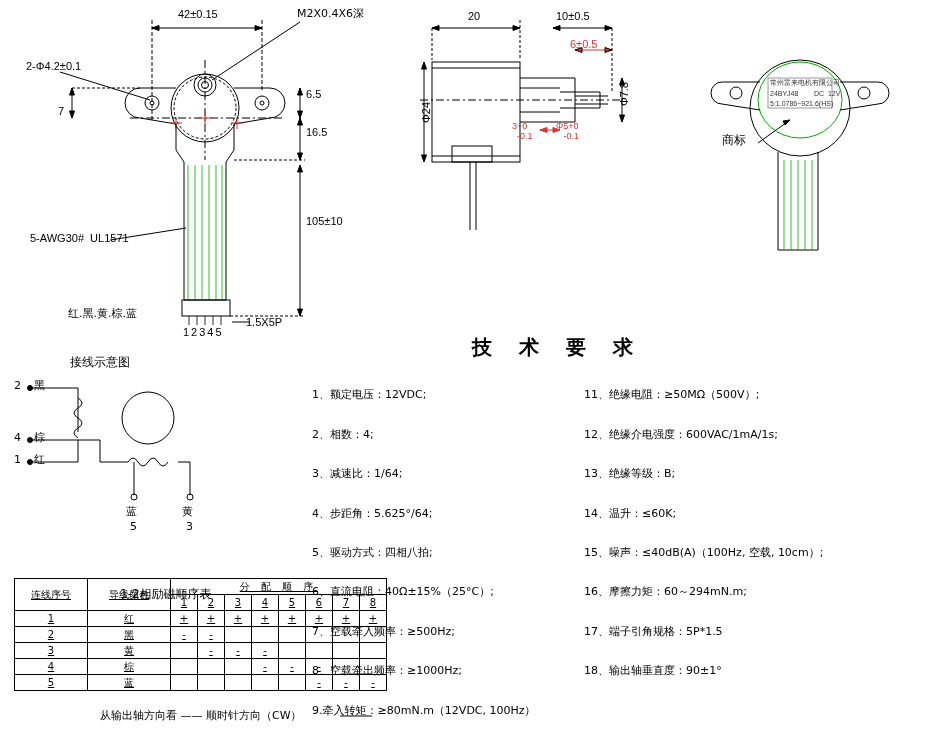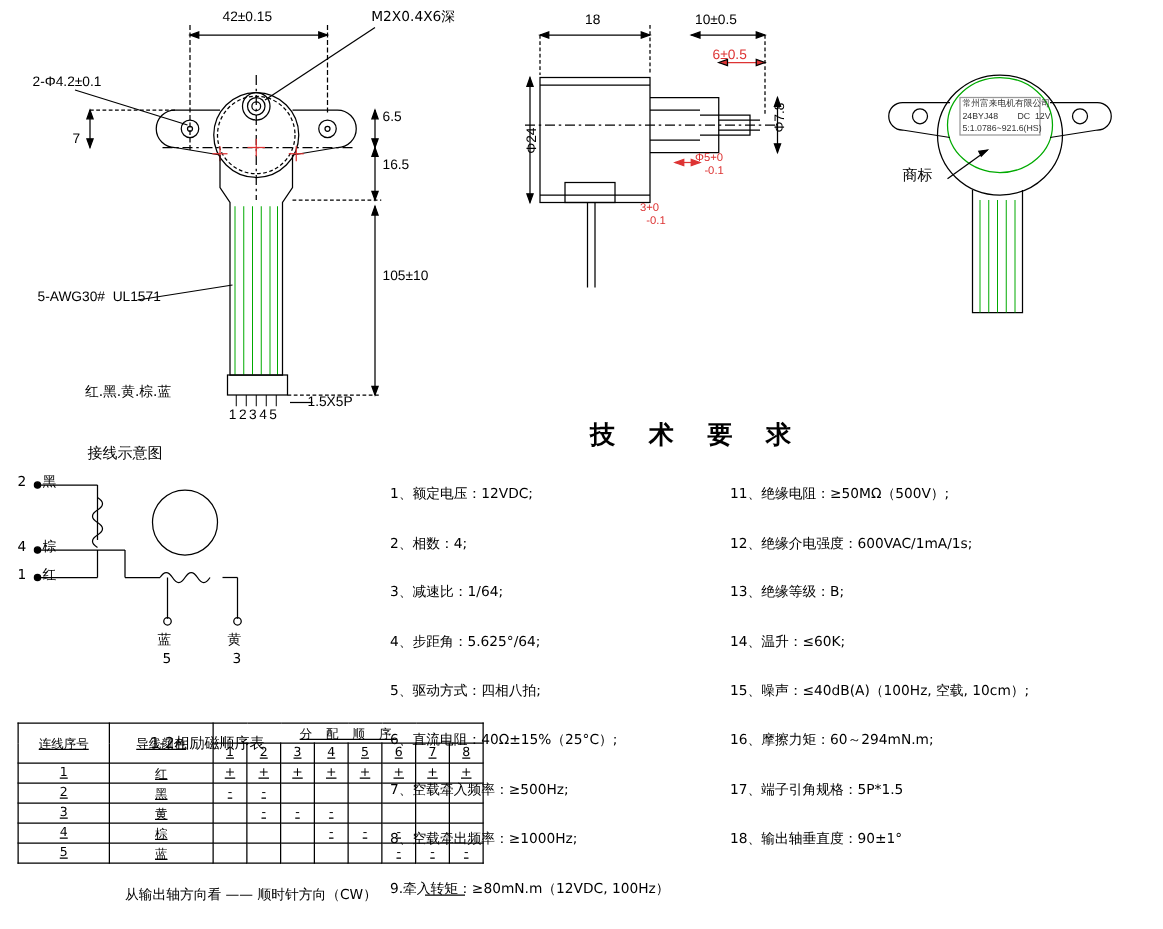--- a/index.html
+++ b/index.html
@@ -208,26 +208,26 @@
 <div class="abs txt" style="left:26px;top:60px;">2-Φ4.2±0.1</div>
 <div class="abs txt" style="left:58px;top:105px;">7</div>
 <div class="abs txt" style="left:306px;top:88px;width:12px;">6.5</div>
 <div class="abs txt" style="left:306px;top:126px;">16.5</div>
 <div class="abs txt" style="left:306px;top:215px;">105±10</div>
 <div class="abs txt" style="left:30px;top:232px;">5-AWG30#  UL1571</div>
 <div class="abs txt cn" style="left:68px;top:308px;">红.黑.黄.棕.蓝</div>
 <div class="abs txt" style="left:246px;top:316px;">1.5X5P</div>
 <div class="abs txt" style="left:183px;top:326px;letter-spacing:2px;">12345</div>
 
-<div class="abs txt" style="left:468px;top:10px;">18</div>
+<div class="abs txt" style="left:468px;top:10px;">20</div>
 <div class="abs txt" style="left:556px;top:10px;">10±0.5</div>
 <div class="abs txt" style="left:570px;top:38px;color:#d33;">6±0.5</div>
 <div class="abs txt" style="left:420px;top:102px;writing-mode:vertical-rl;transform:rotate(180deg);">Φ24</div>
 <div class="abs txt" style="left:618px;top:82px;writing-mode:vertical-rl;transform:rotate(180deg);">Φ7.8</div>
-<div class="abs txt-sm" style="left:512px;top:122px;color:#d33;margin-top:40px;">3+0
+<div class="abs txt-sm" style="left:512px;top:122px;color:#d33;">3+0
   -0.1</div>
 <div class="abs txt-sm" style="left:556px;top:122px;color:#d33;">Φ5+0
    -0.1</div>
 
 <div class="abs txt cn" style="left:722px;top:134px;font-size:12px;">商标</div>
 <div class="abs txt-xs cn" style="left:770px;top:80px;width:62px;text-align:center;color:#333;">常州富来电机有限公司</div>
 <div class="abs txt-xs" style="left:770px;top:90px;width:62px;text-align:center;color:#333;">24BYJ48        DC  12V</div>
 <div class="abs txt-xs" style="left:770px;top:100px;width:62px;text-align:center;color:#333;">5:1.0786~921.6(HS)</div>
 
 <div class="abs txt cn" style="left:70px;top:356px;font-size:12px;">接线示意图</div>

